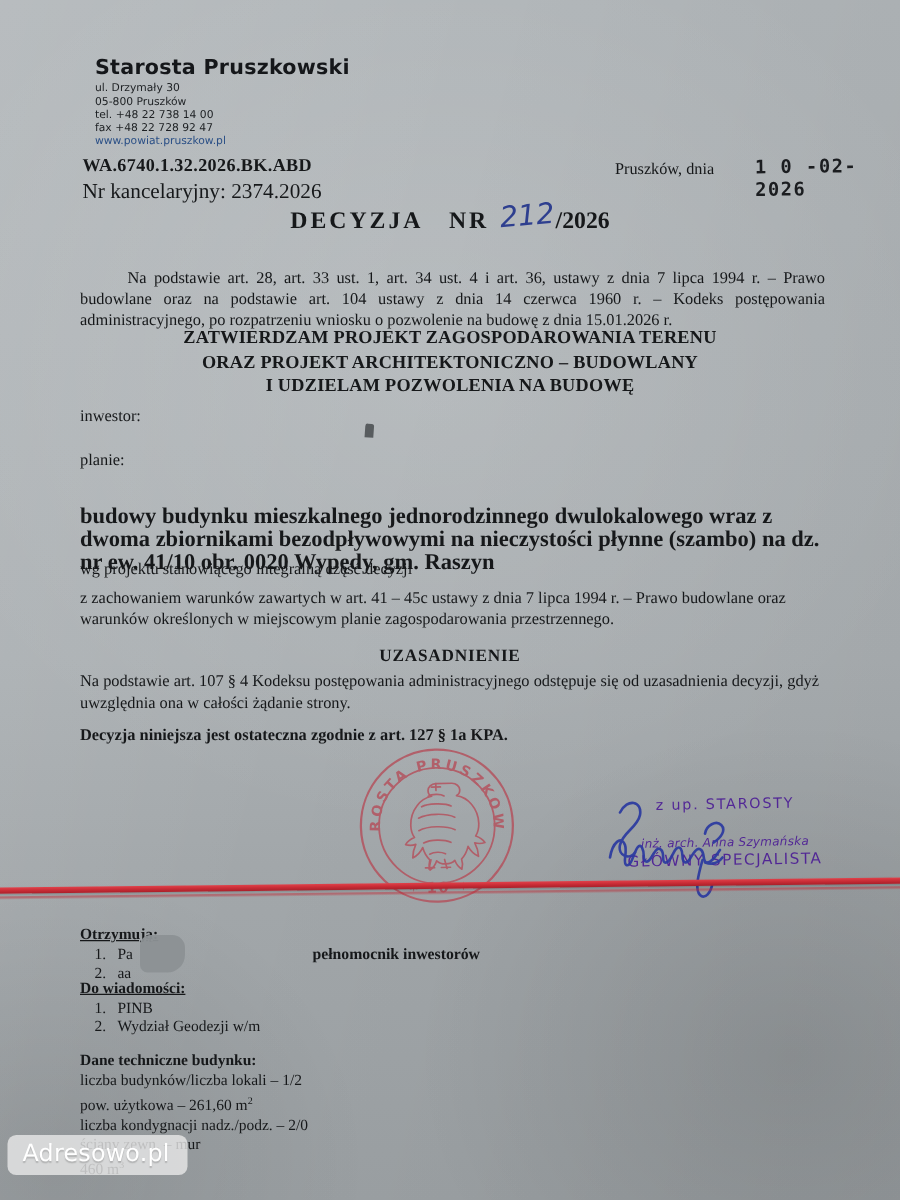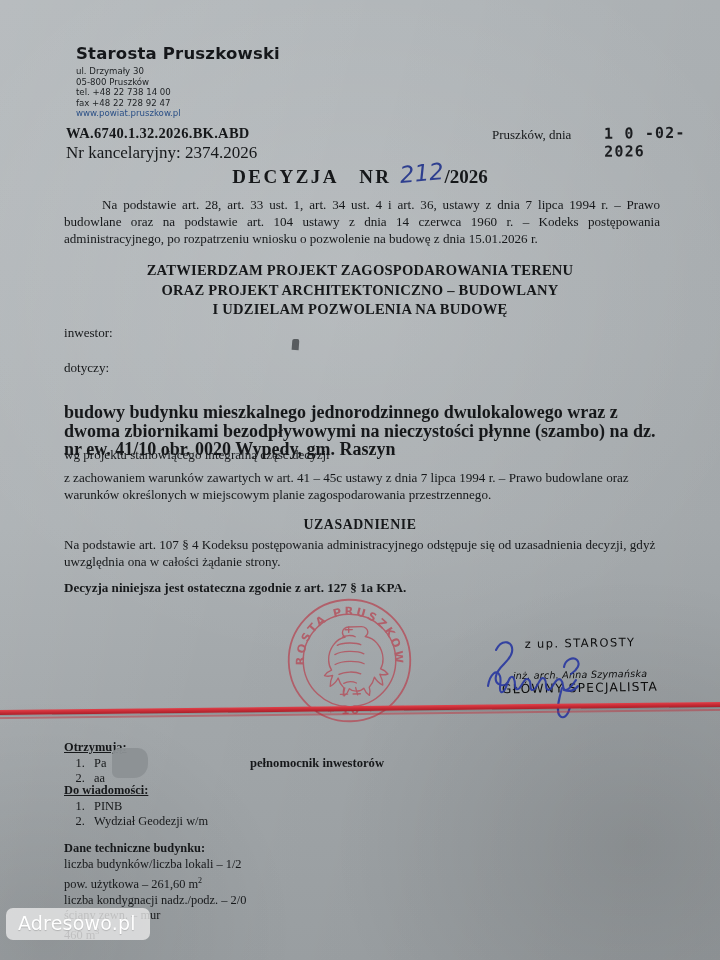--- a/index.html
+++ b/index.html
@@ -123,21 +123,21 @@
     position: absolute;
     left: 64px;
     width: 596px;
     font-size: 13.1px;
     line-height: 16.8px;
   }
   .just-i { text-align: justify; text-indent: 38px; }
   .ctr { text-align: left; }
   .b { font-weight: bold; }
 
-  .p-basis  { top: 197px; }
+  .p-basis  { top: 214px; }
 
   .approve {
     position: absolute;
     left: 0; right: 0;
     top: 261px;
     text-align: center;
     font-weight: bold;
     font-size: 14.6px;
     line-height: 19.5px;
     letter-spacing: 0.2px;
@@ -186,21 +186,21 @@
   }
   .stamp svg { display: block; width: 100%; height: 100%; }
 
   
   .sigblk {
     position: absolute;
     left: 470px;
     top: 636px;
     width: 220px;
     text-align: center;
-    color: #000000;
+    color: #4c1d95;
     font-family: "DejaVu Sans", sans-serif;
     opacity: 0.92;
   }
   .sig-up {
     font-size: 11.5px;
     letter-spacing: 1.4px;
     transform: rotate(-1deg);
   }
   .sig-name {
     font-size: 9.6px;
@@ -341,21 +341,21 @@
 
   <div class="approve">
     <div>ZATWIERDZAM PROJEKT ZAGOSPODAROWANIA TERENU</div>
     <div>ORAZ PROJEKT ARCHITEKTONICZNO – BUDOWLANY</div>
     <div>I UDZIELAM POZWOLENIA NA BUDOWĘ</div>
   </div>
 
   <div class="blk ctr lbl-inwestor">inwestor:</div>
   <div class="redact-investor"></div>
 
-  <div class="blk ctr lbl-dotyczy">dotyczy:</div>
+  <div class="blk ctr lbl-dotyczy">planie:</div>
 
   <div class="blk ctr b p-scope">budowy budynku mieszkalnego jednorodzinnego dwulokalowego wraz z dwoma zbiornikami bezodpływowymi na nieczystości płynne (szambo) na dz. nr ew. 41/10 obr. 0020 Wypędy, gm. Raszyn</div>
 
   <div class="blk ctr p-wg">wg projektu stanowiącego integralną część decyzji</div>
 
   <div class="blk ctr p-cond">z zachowaniem warunków zawartych w art. 41 – 45c ustawy z dnia 7 lipca 1994 r. – Prawo budowlane oraz warunków określonych w miejscowym planie zagospodarowania przestrzennego.</div>
 
   <div class="uzas-title">UZASADNIENIE</div>
   <div class="blk ctr p-uzas">Na podstawie art. 107 § 4 Kodeksu postępowania administracyjnego odstępuje się od uzasadnienia decyzji, gdyż uwzględnia ona w całości żądanie strony.</div>
 

